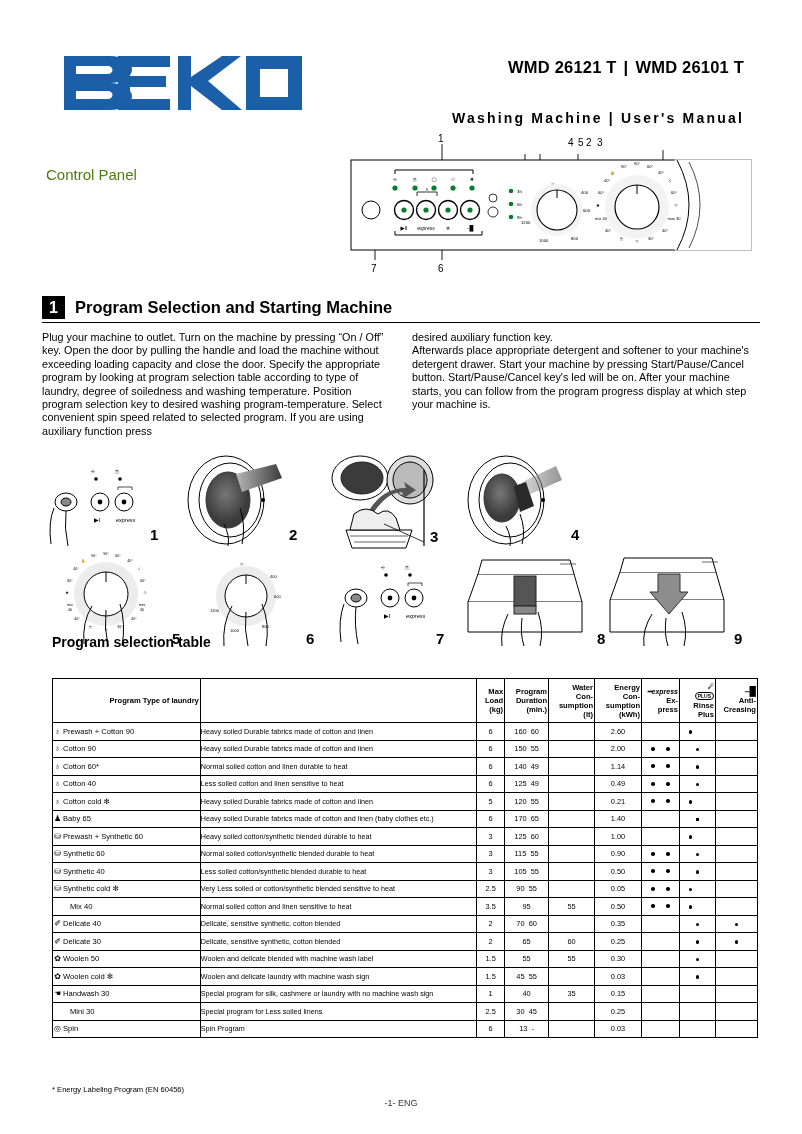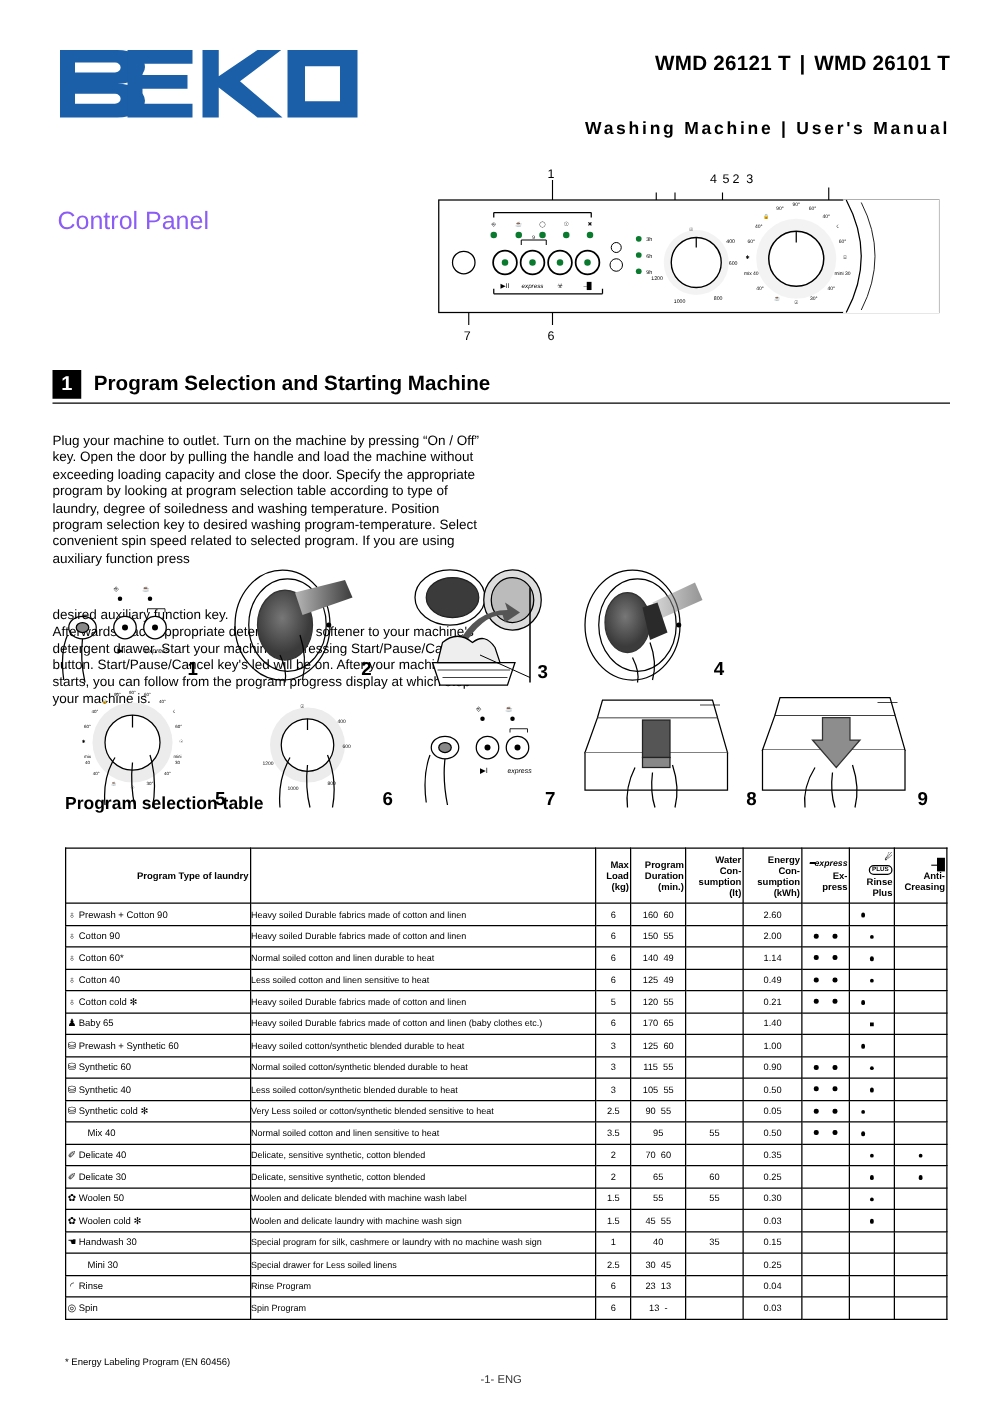--- a/index.html
+++ b/index.html
@@ -5,55 +5,55 @@
   * { box-sizing: border-box; }
   html, body { margin:0; padding:0; }
   body {
     width: 802px; height: 1134px;
     background: #ffffff;
     font-family: "Liberation Sans", sans-serif;
     color: #000;
     position: relative;
     overflow: hidden;
   }
-  .page { position:relative; width:802px; height:1134px; padding: 0; }
+  .page { position:relative; width:802px; height:1134px; padding: 16px; }
 
   
   .header { position:relative; height: 96px; }
   .logo-wrap { position:absolute; left:46px; top:38px; }
   .models {
     position:absolute; right:42px; top:42px;
     font-size:16.5px; font-weight:bold; letter-spacing:0.2px;
     white-space:nowrap;
   }
   .models .sep { font-weight:bold; padding:0 7px; }
   .subtitle {
     position:absolute; right:42px; top:94px;
     font-size:14px; font-weight:bold; letter-spacing:2.2px;
     white-space:nowrap;
   }
   .control-panel-label {
     position:absolute; left:46px; top:166px;
-    font-size:20px; color:#8b5cf6;
+    font-size:15px; color:#4d7c0f;
   }
   .cp-figure { position:absolute; left:345px; top:132px; width:420px; height:150px; }
 
   
   .section1 { position:absolute; left:42px; top:296px; width:718px; }
   .sec-head { display:flex; align-items:center; gap:10px; }
   .sec-num {
     width:23px; height:23px; background:#000; color:#fff;
     font-size:16px; font-weight:bold; display:flex;
     align-items:center; justify-content:center;
   }
   .sec-title { font-size:16.5px; font-weight:bold; }
   .sec-rule { border-bottom:1.6px solid #000; margin-top:3px; width:100%; }
 
   .two-col {
-    display:flex; gap:32px; margin-top:24px;flex-direction:column;
+    display:flex; gap:22px; margin-top:8px;
   }
   .col { width:348px; font-size:10.8px; line-height:13.4px; text-align:left; }
   .col p { margin:0; }
 
   
   .illus { position:absolute; left:44px; top:452px; width:724px; height:200px; }
 
   
   .table-title {
     position:absolute; left:52px; top:634px;
@@ -696,36 +696,25 @@
           <td class="num">1</td>
           <td class="num">40</td>
           <td class="num">35</td>
           <td class="num">0.15</td>
           <td class="dot"></td>
           <td class="dot"></td>
           <td class="dot"></td>
         </tr>
         <tr>
           <td class="prog indent"><span>Mini 30</span></td>
-          <td class="desc">Special drawer for Less soiled linens</td>
+          <td class="desc">Special program for Less soiled linens</td>
           <td class="num">2.5</td>
           <td class="num">30&nbsp;&nbsp;45</td>
           <td class="num"></td>
           <td class="num">0.25</td>
-          <td class="dot"></td>
-          <td class="dot"></td>
-          <td class="dot"></td>
-        </tr>
-        <tr>
-          <td class="prog"><span class="ic">◜</span><span>Rinse</span></td>
-          <td class="desc">Rinse Program</td>
-          <td class="num">6</td>
-          <td class="num">23&nbsp;&nbsp;13</td>
-          <td class="num"></td>
-          <td class="num">0.04</td>
           <td class="dot"></td>
           <td class="dot"></td>
           <td class="dot"></td>
         </tr>
         <tr>
           <td class="prog"><span class="ic">◎</span><span>Spin</span></td>
           <td class="desc">Spin Program</td>
           <td class="num">6</td>
           <td class="num">13&nbsp;&nbsp;-</td>
           <td class="num"></td>

